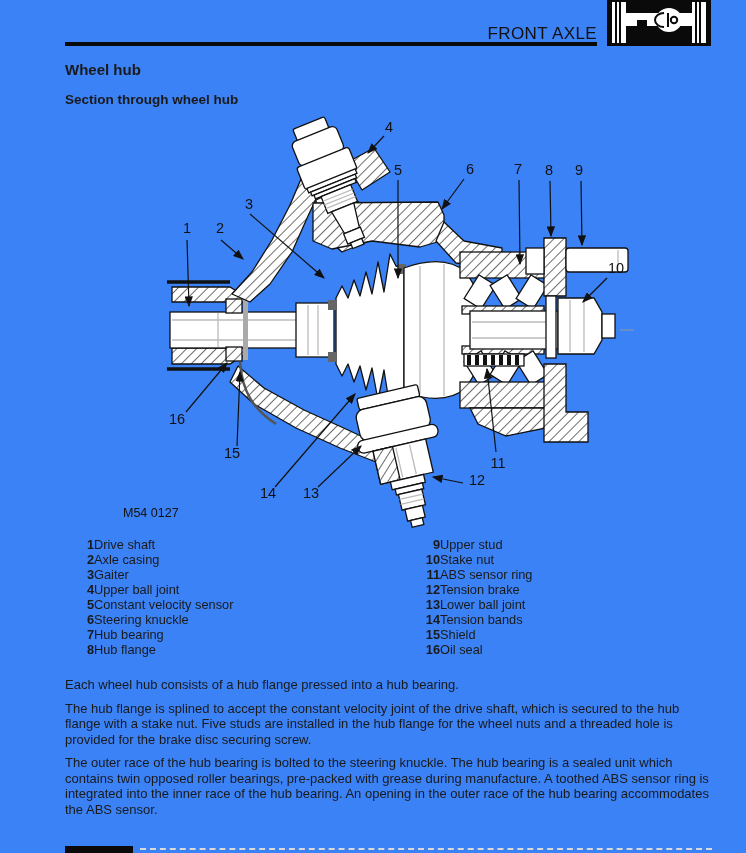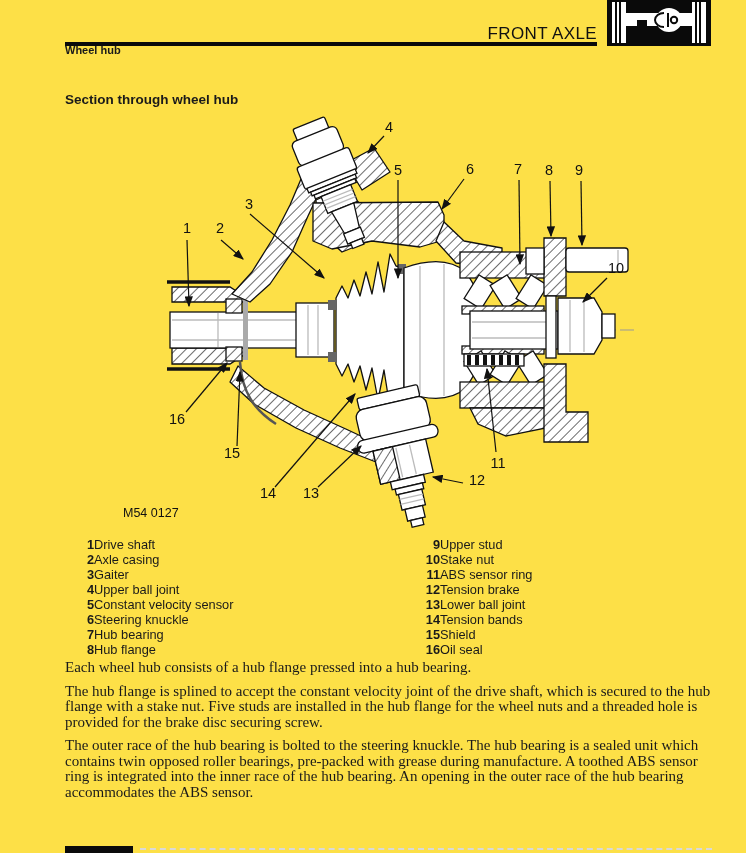--- a/index.html
+++ b/index.html
@@ -1,37 +1,37 @@
 <!DOCTYPE html>
 <html><head>
 <meta charset="utf-8">
 <style>
   html,body{margin:0;padding:0;background:#fff;}
-  .page{position:relative;width:746px;height:853px;background:#fde047;overflow:hidden;
+  .page{position:relative;width:746px;height:853px;background:#3b82f6;overflow:hidden;
         font-family:"Liberation Sans",sans-serif;color:#1a1a1a;}
   
   .section-title{position:absolute;top:24px;right:149px;font-size:17px;letter-spacing:.4px;color:#111;}
   .header-rule{position:absolute;left:65px;top:42px;width:532px;height:4px;background:#0a0a0a;}
   .axle-icon{position:absolute;left:607px;top:0;width:104px;height:46px;background:#0a0a0a;}
   
-  .page-heading{position:absolute;left:65px;top:44px;font-size:11px;font-weight:bold;}
+  .page-heading{position:absolute;left:65px;top:61px;font-size:15px;font-weight:bold;}
   .figure-title{position:absolute;left:65px;top:92px;width:645px;text-align:left;font-size:13.5px;font-weight:bold;}
   
   .diagram{position:absolute;left:0;top:0;width:746px;height:540px;}
   .diagram text{font-family:"Liberation Sans",sans-serif;font-size:14.5px;fill:#111;}
   .diagram text.figcode{font-size:12.5px;}
   
   .parts-col{position:absolute;top:537px;font-size:12.8px;line-height:15px;}
   .parts-col.left{left:72px;}
   .parts-col.right{left:418px;}
   .part-row{display:flex;}
   .part-num{display:inline-block;width:22px;text-align:right;font-weight:bold;flex:0 0 22px;}
   .part-label{}
   
-  .body-text{position:absolute;left:65px;top:660px;width:650px;font-size:15px;line-height:15.5px;font-family:Liberation Serif, serif;}
+  .body-text{position:absolute;left:65px;top:677px;width:650px;font-size:13px;line-height:15.5px;}
   .body-text p{margin:0 0 8px 0;}
   
   .footer-bar{position:absolute;left:65px;top:846px;width:68px;height:7px;background:#0a0a0a;}
   .footer-dashes{position:absolute;left:140px;top:848px;width:572px;border-top:2px dashed #d9d9d9;}
 </style>
 </head>
 <body>
 
 <div class="page">
 

